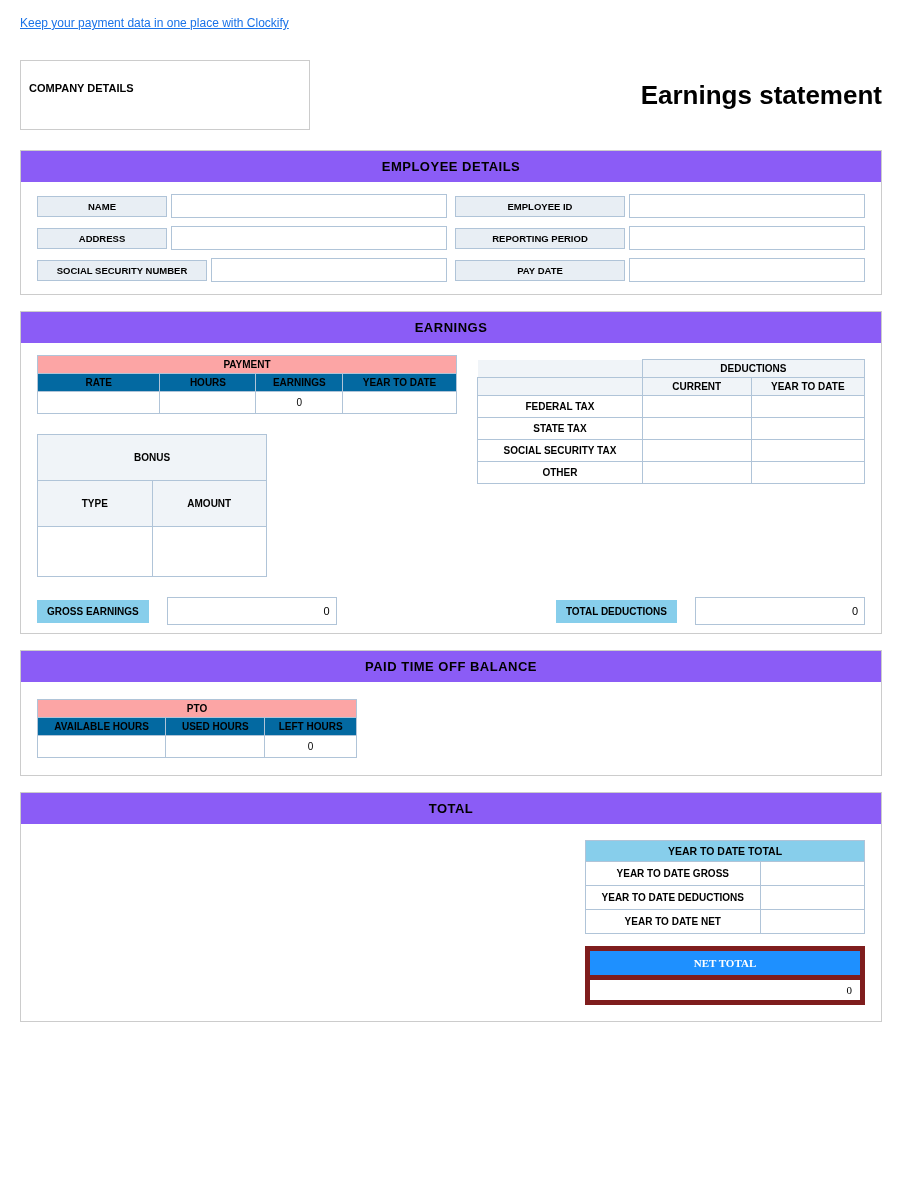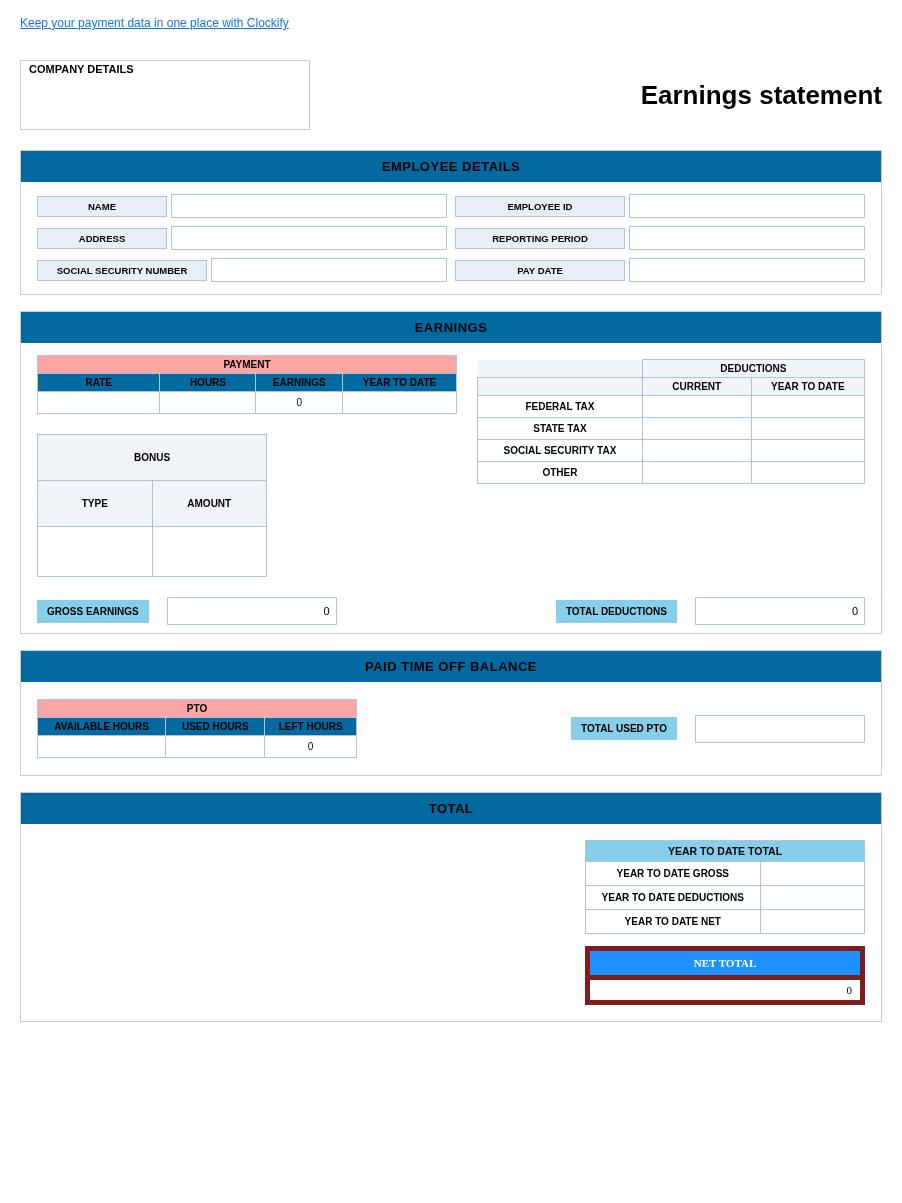--- a/index.html
+++ b/index.html
@@ -21,34 +21,34 @@
       justify-content: space-between;
       align-items: center;
       margin-bottom: 20px;
     }
     .company-box {
       border: 1px solid #ccc;
       width: 290px;
       height: 70px;
       display: flex;
       align-items: flex-start;
-      padding: 2px 8px;
+      padding: 21px 8px;
     }
     .company-label {
       font-weight: bold;
       font-size: 11px;
     }
     .earnings-title {
       font-size: 26px;
       font-weight: bold;
       color: #000;
     }
 
     .section-header {
-      background: #0369a1;
+      background: #8b5cf6;
       text-align: center;
       font-weight: bold;
       font-size: 13px;
       padding: 8px;
       letter-spacing: 0.5px;
     }
 
     .section-wrapper {
       border: 1px solid #ccc;
       margin-bottom: 16px;
@@ -407,26 +407,20 @@
         </thead>
         <tbody>
           <tr>
             <td><input type="text" style="width: 70px; border: none; outline: none;"></td>
             <td><input type="text" style="width: 70px; border: none; outline: none;"></td>
             <td>0</td>
           </tr>
         </tbody>
       </table>
     </div>
-    <div class="pto-right">
-      <div class="total-block">
-        <div class="total-label">TOTAL USED PTO</div>
-        <div style="border:1px solid #b0c4d8;display:flex;align-items:center;justify-content:flex-end;padding:0 6px;width:170px;height:28px;"></div>
-      </div>
-    </div>
   </div>
 </div>
 
 <div class="section-wrapper">
   <div class="section-header">TOTAL</div>
   <div class="total-section-content">
     <div class="total-section-left"></div>
     <div class="total-section-right">
 
       <table class="ytd-table">

